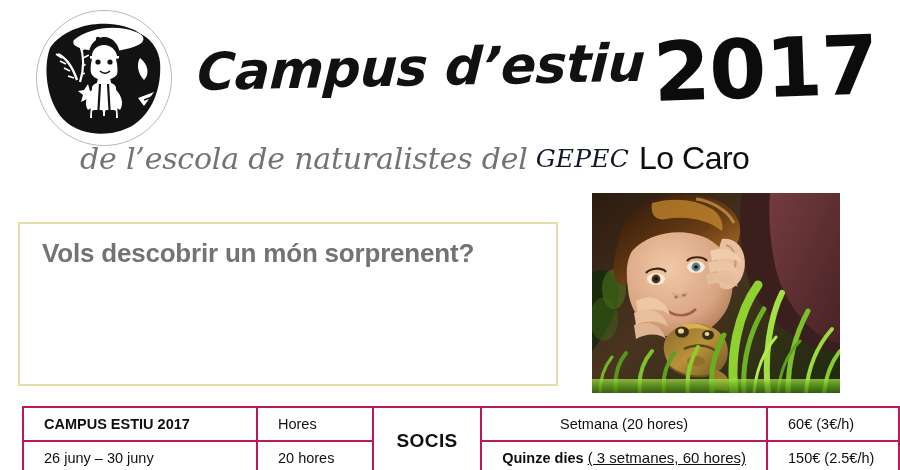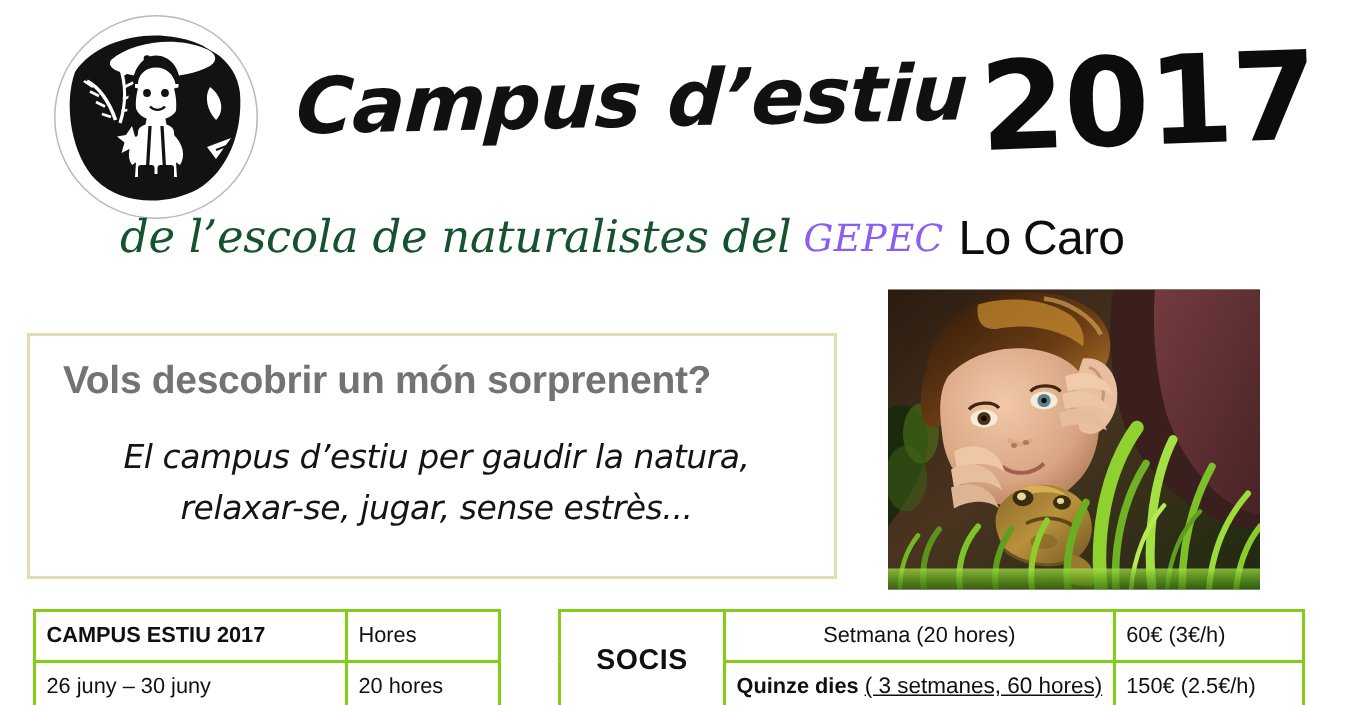--- a/index.html
+++ b/index.html
@@ -90,28 +90,28 @@
     width: 820px;
     height: 52px;
     display: flex;
     align-items: center;
     white-space: nowrap;
   }
   .sub-a {
     font-family: "DejaVu Serif", serif;
     font-style: italic;
     font-size: 30px;
-    color: #14532d;
+    color: #737373;
     letter-spacing: -0.2px;
   }
   .sub-b {
     font-family: "DejaVu Serif", serif;
     font-style: italic;
     font-size: 25px;
-    color: #8b5cf6;
+    color: #0f172a;
     margin-left: 8px;
     letter-spacing: 0.2px;
   }
   .sub-c {
     font-family: Liberation Sans, sans-serif;
     font-size: 32px;
     color: #0d0d0d;
     margin-left: 10px;
     letter-spacing: -0.5px;
   }
@@ -161,22 +161,22 @@
   .photo svg { display: block; }
 
   
   .tbl {
     position: absolute;
     border-collapse: collapse;
     font-family: "Liberation Sans", sans-serif;
     background: #ffffff;
   }
   .tbl td {
-    border: 2px solid #84cc16;
-    padding: 3px 7px;
+    border: 2px solid #be185d;
+    padding: 3px 20px;
     font-size: 14.5px;
     color: #101010;
     vertical-align: middle;
     line-height: 1.15;
     white-space: nowrap;
   }
 
   
   .tbl-left {
     left: 22px;
@@ -285,24 +285,20 @@
   </div>
 
   <div class="subtitle">
     <span class="sub-a">de l’escola de naturalistes del</span>
     <span class="sub-b">GEPEC</span>
     <span class="sub-c">Lo Caro</span>
   </div>
 
   <div class="callout">
     <div class="callout-head">Vols descobrir un món sorprenent?</div>
-    <div class="callout-body">
-      <div>El campus d’estiu per gaudir la natura,</div>
-      <div>relaxar-se, jugar, sense estrès...</div>
-    </div>
   </div>
 
   <div class="photo">
     <svg width="248" height="200" viewBox="0 0 248 200">
       <defs>
         <linearGradient id="bgGrad" x1="0" y1="0" x2="1" y2="1">
           <stop offset="0%" stop-color="#2b1c10"></stop>
           <stop offset="45%" stop-color="#4a3420"></stop>
           <stop offset="100%" stop-color="#1d2a10"></stop>
         </linearGradient>

